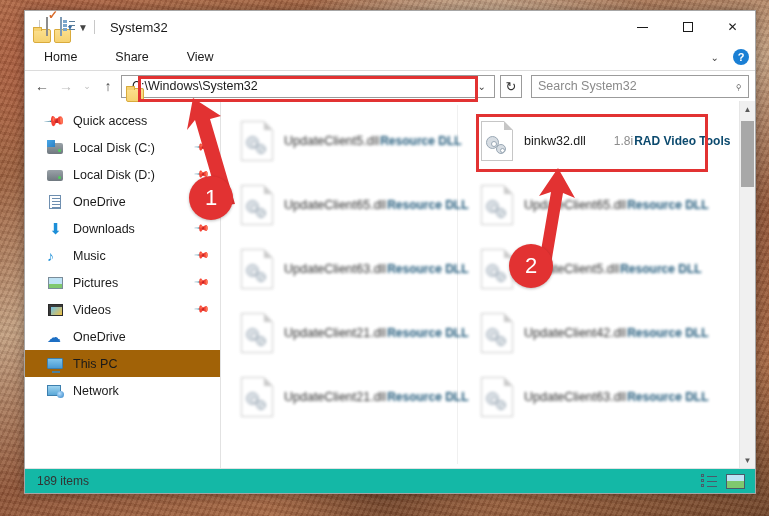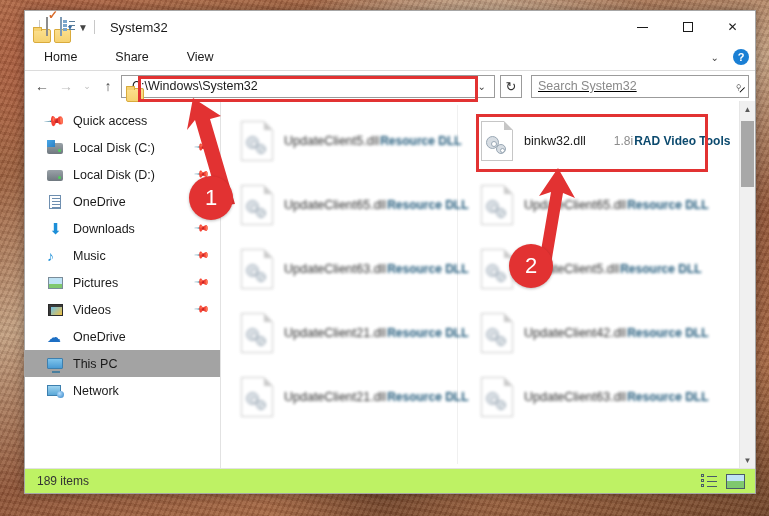--- a/index.html
+++ b/index.html
@@ -144,39 +144,39 @@
   .addr-chev { font-size: 10px; color: #444; padding-right: 4px; }
   .refresh-btn {
     width: 22px; height: 23px; margin-left: 3px;
     border: 1px solid #9b9b9b; background: #fff;
     display: flex; align-items: center; justify-content: center;
     font-size: 13px; color: #333;
   }
   .searchbox {
     width: 218px; height: 23px; margin-left: 7px;
     border: 1px solid #9b9b9b; background: #fff;
-    display: flex; align-items: center; padding: 0 6px; text-decoration: underline;
+    display: flex; align-items: center; padding: 0 6px;
   }
   .searchbox .ph { font-size: 12.5px; color: #8a8a8a; flex: 1 1 auto; }
   .searchbox .mag { font-size: 12px; color: #555; transform: rotate(-45deg); }
 
   
   .body { flex: 1 1 auto; display: flex; min-height: 0; }
   .sidebar {
     width: 196px; flex: 0 0 196px;
     background: #fff;
     border-right: 1px solid #e2e2e2;
     padding-top: 6px;
     overflow: hidden;
   }
   .navitem {
     height: 27px; display: flex; align-items: center;
     padding-left: 22px; gap: 9px; position: relative;
   }
-  .navitem.sel { background: #a3a3a3; }
+  .navitem.sel { background: #a16207; }
   .navitem .label { font-size: 12.5px; color: #1a1a1a; }
   .navitem .pin { position: absolute; right: 12px; font-size: 10px; color: #9a9a9a; transform: rotate(45deg); }
   .nav-ico { width: 17px; height: 16px; position: relative; flex: 0 0 17px; }
 
   
   .i-pin { color: #2b9fe0; font-size: 14px; line-height: 16px; display:block; transform: rotate(40deg); }
   .i-drive { position: absolute; left: 0; top: 3px; width: 16px; height: 11px;
     background: linear-gradient(180deg,#9aa2a8,#6f787f); border-radius: 2px; }
   .i-drive::after { content:""; position:absolute; right:2px; bottom:2px; width:3px; height:3px; background:#4fd05a; border-radius:50%; }
   .i-drive-win { position: absolute; left: 0; top: 0; width: 8px; height: 7px;
@@ -259,21 +259,21 @@
   .sb-arrow.bottom { position: absolute; bottom: 0; }
   .sb-thumb {
     position: absolute; top: 20px; left: 1px;
     width: 13px; height: 66px; background: #a8a8a8;
   }
 
   
   .statusbar {
     height: 25px; flex: 0 0 25px;
     border-top: 1px solid #e2e2e2;
-    background: #bef264;
+    background: #14b8a6;
     display: flex; align-items: center;
     padding: 0 6px 0 12px;
     position: relative;
   }
   .status-text { font-size: 12px; color: #333; }
   .status-views { position: absolute; right: 10px; display: flex; gap: 8px; align-items: center; }
   .vw-details { width: 17px; height: 14px; position: relative; }
   .vw-details .d { position: absolute; left: 0; width: 3px; height: 3px; border: 1px solid #4a5a6a; }
   .vw-details .l { position: absolute; left: 6px; height: 1px; background: #4a5a6a; width: 10px; }
   .vw-tiles {

